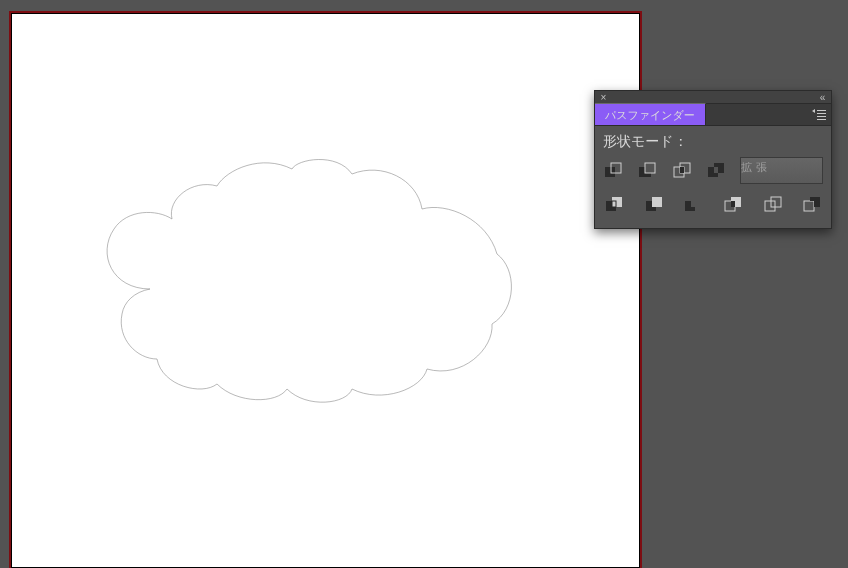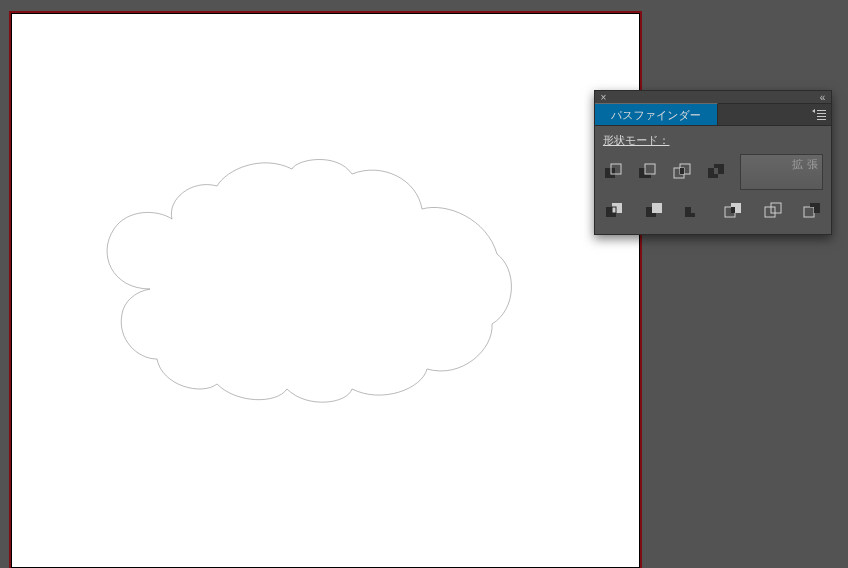--- a/index.html
+++ b/index.html
@@ -78,23 +78,23 @@
   .panel-tabs {
     position: relative;
     height: 22px;
     background: #3a3a3a;
     border-bottom: 1px solid #2b2b2b;
     display: flex;
     align-items: flex-end;
   }
   .panel-tab {
     height: 22px;
-    padding: 0 16px;
+    padding: 0 10px;
     line-height: 22px;
-    background: #0369a1;
+    background: #8b5cf6;
     border-top: 1px solid #6a6a6a;
     border-right: 1px solid #2b2b2b;
     font-size: 11px;
     color: #dcdcdc;
     cursor: default;
     text-align: center;
   }
   .panel-menu {
     position: absolute;
     right: 4px;
@@ -102,24 +102,23 @@
     width: 16px;
     height: 14px;
     cursor: pointer;
   }
   .panel-menu svg { width: 16px; height: 14px; }
 
   .panel-body {
     padding: 7px 8px 10px;
   }
   .section-label {
-    font-size: 11px;
+    font-size: 14px;
     color: #d8d8d8;
     margin-bottom: 6px;
-    text-decoration: underline;
   }
 
   .btn-row {
     display: flex;
     align-items: center;
     gap: 14px;
     margin-bottom: 10px;
   }
   .icon-btn {
     width: 22px;
@@ -130,26 +129,26 @@
     cursor: pointer;
     display: flex;
     align-items: center;
     justify-content: center;
   }
   .icon-btn svg { width: 20px; height: 20px; }
 
   .expand-btn {
     margin-left: auto;
     width: 90px;
-    height: 36px;
+    height: 27px;
     background: linear-gradient(#666666,#5a5a5a);
     border: 1px solid #3a3a3a;
     color: #a0a0a0;
     font-size: 11px;
-    text-align: right;
+    text-align: left;
     line-height: 18px;
     cursor: default;
     letter-spacing: 4px;
   }
 
   
   .ic-fill-dark   { fill:#2a2a2a; }
   .ic-fill-light  { fill:#cfcfcf; }
   .ic-stroke      { stroke:#cfcfcf; stroke-width:1; fill:none; }
   .ic-stroke-dark { stroke:#2a2a2a; stroke-width:1; fill:none; }

